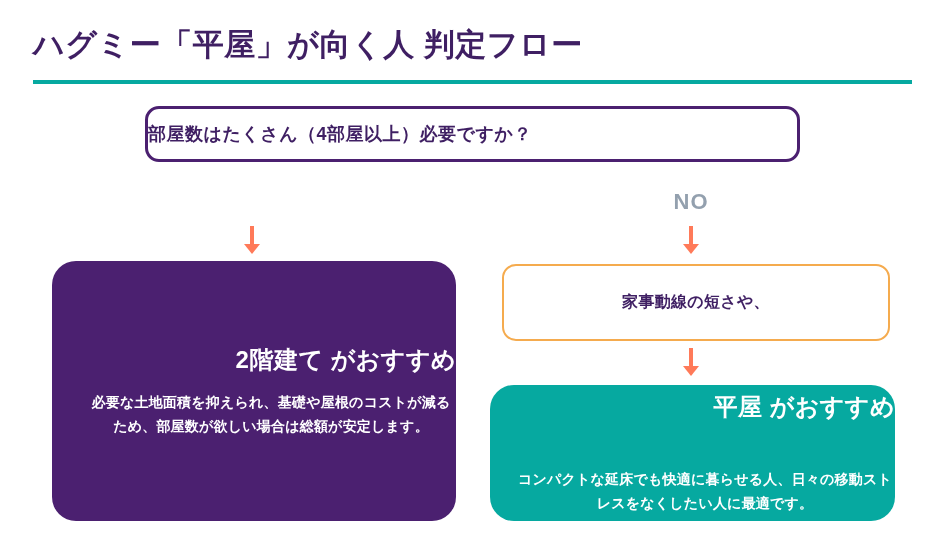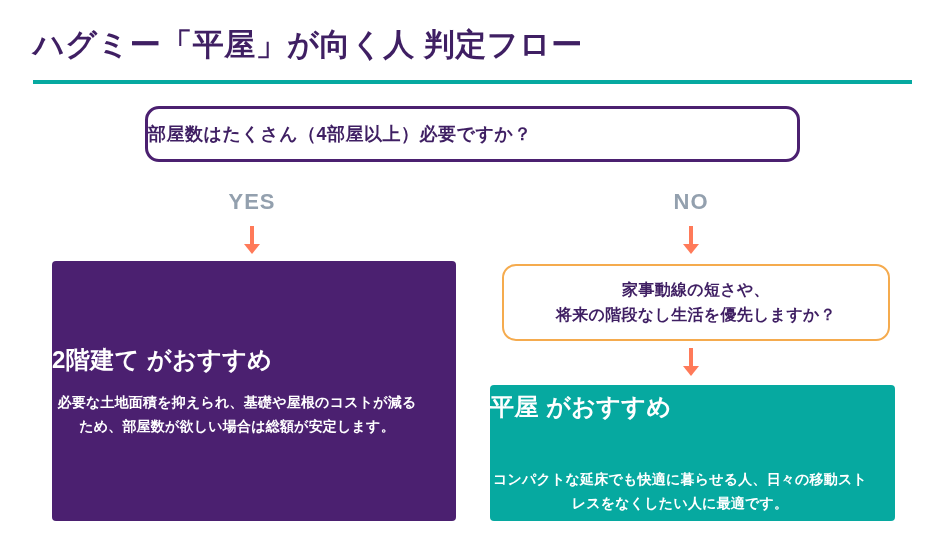--- a/index.html
+++ b/index.html
@@ -98,24 +98,24 @@
   .arrow-yes .shaft { height: 18px; }
   .arrow-no  { left: 679px; top: 226px; }
   .arrow-no .shaft { height: 18px; }
   .arrow-no2 { left: 679px; top: 348px; }
   .arrow-no2 .shaft { height: 18px; }
 
   
   .card {
     position: absolute;
     box-sizing: border-box;
-    border-radius: 4px;
+    border-radius: 24px;
     display: flex;
     flex-direction: column;
-    align-items: flex-start;
+    align-items: flex-end;
     justify-content: center;
     text-align: center;
   }
   .card-purple {
     left: 52px;
     top: 261px;
     width: 404px;
     height: 260px;
     background: #4b2070;
   }
@@ -176,42 +176,40 @@
 <div class="page">
 
   <div class="page-title">ハグミー「平屋」が向く人 判定フロー</div>
 
   <div class="title-rule"></div>
 
   <div class="q-root">
     <span class="q-root-text">部屋数はたくさん（4部屋以上）必要ですか？</span>
   </div>
 
-  <div class="branch-label yes">YES</div>
 
   <div class="branch-label no">NO</div>
 
   <div class="arrow arrow-yes">
     <div class="shaft"></div>
     <div class="head"></div>
   </div>
 
   <div class="arrow arrow-no">
     <div class="shaft"></div>
     <div class="head"></div>
   </div>
 
   <div class="card card-purple">
     <div class="card-heading">2階建て がおすすめ</div>
     <div class="card-body">必要な土地面積を抑えられ、基礎や屋根のコストが減るため、部屋数が欲しい場合は総額が安定します。</div>
   </div>
 
   <div class="q-second">
     <span class="q-second-line">家事動線の短さや、</span>
-    <span class="q-second-line">将来の階段なし生活を優先しますか？</span>
   </div>
 
   <div class="arrow arrow-no2">
     <div class="shaft"></div>
     <div class="head"></div>
   </div>
 
   <div class="card card-teal">
     <div class="card-heading">平屋 がおすすめ</div>
     <div class="card-body">コンパクトな延床でも快適に暮らせる人、日々の移動ストレスをなくしたい人に最適です。</div>

